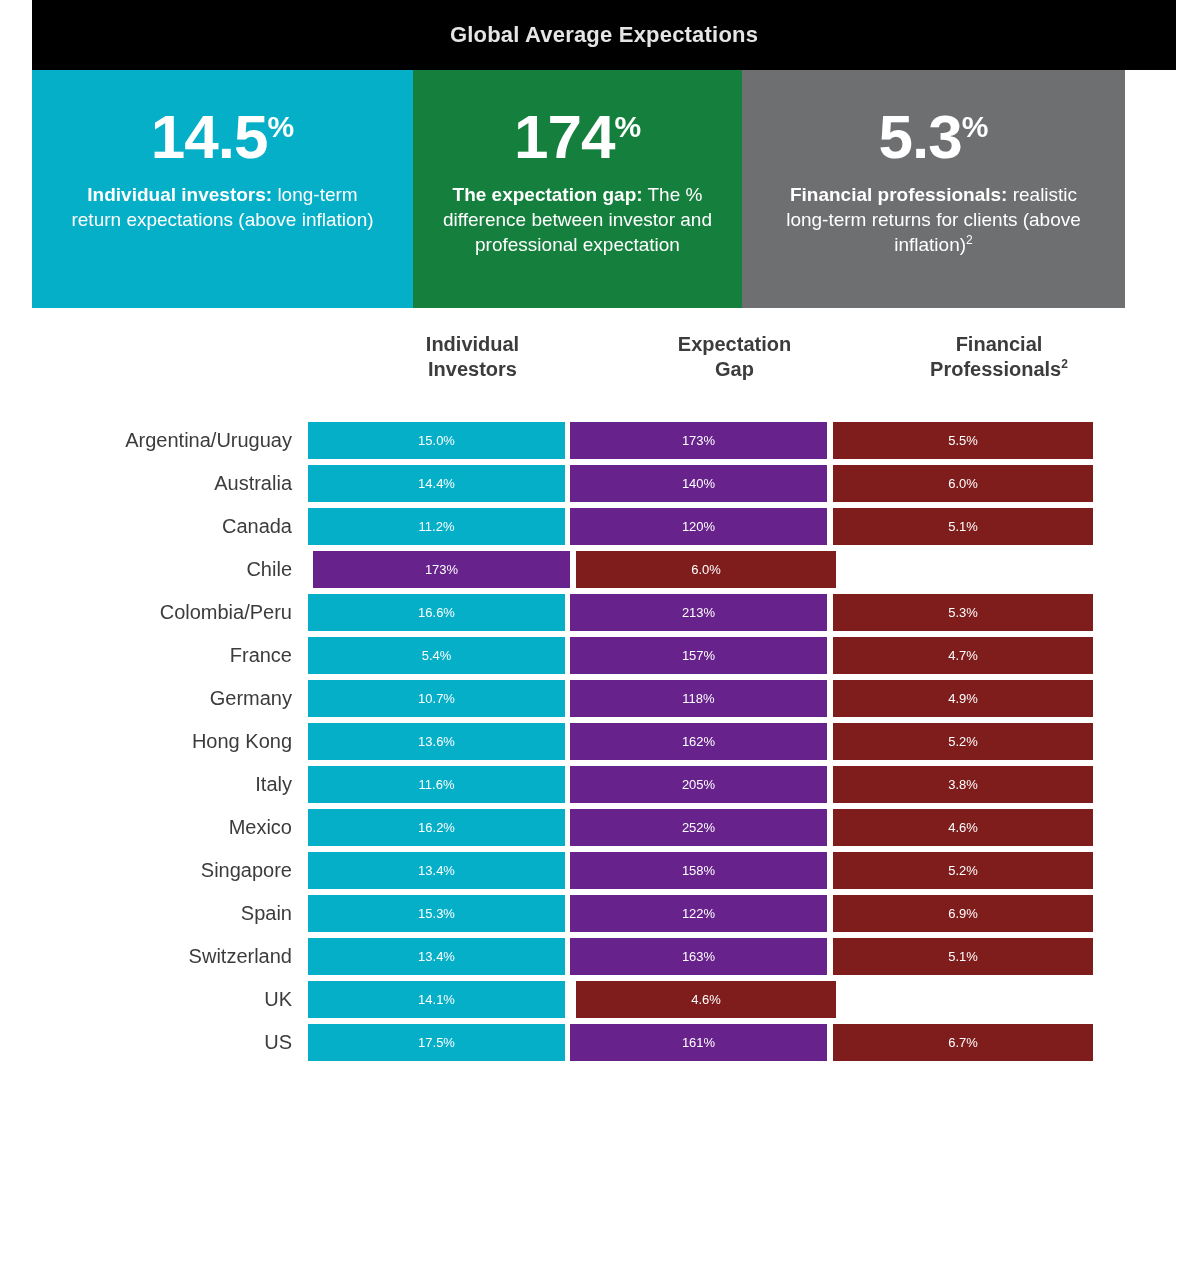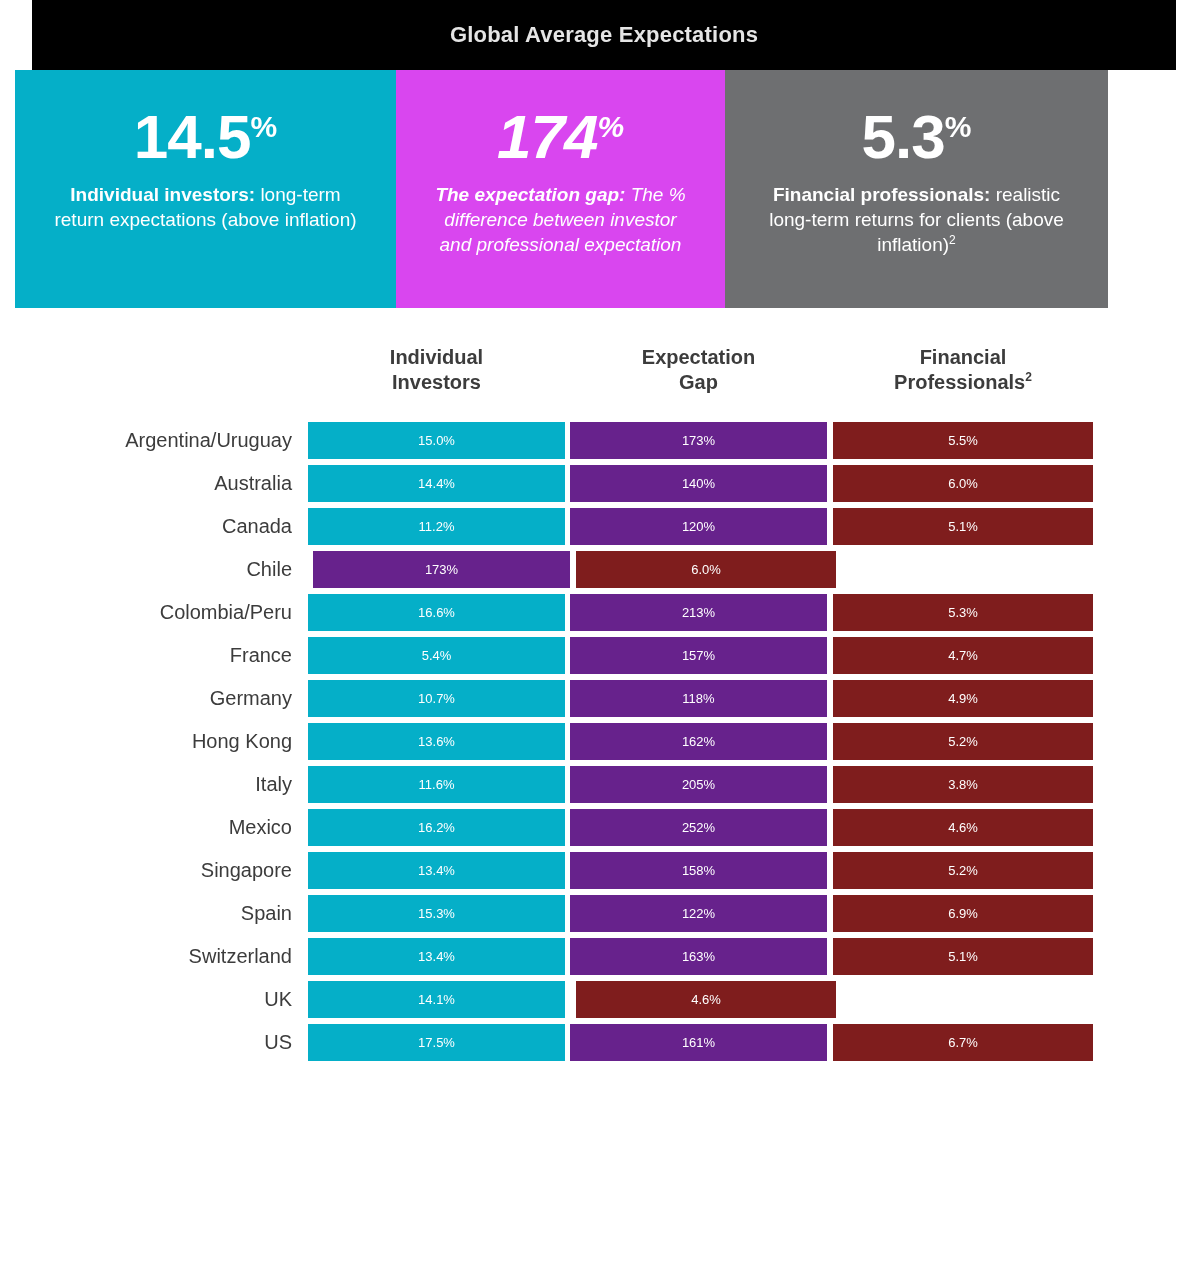--- a/index.html
+++ b/index.html
@@ -41,36 +41,36 @@
     font-size: 22px;
     font-weight: bold;
     letter-spacing: 0.2px;
     text-align: left;
     line-height: 1;
   }
 
   
   .summary-row {
     position: absolute;
-    left: 15px;
+    left: 32px;
     top: 70px;
     width: 1144px;
     height: 238px;
     display: flex;
     align-items: center;
   }
   .summary-panel {
     position: relative;
     height: 238px;
     padding: 22px 16px 0 16px;
     text-align: center;
     color: #ffffff;
   }
   .summary-panel.panel-cyan   { width: 381px; background: #05AFC8; }
-  .summary-panel.panel-purple { width: 329px; background: #d946ef; font-style: italic; }
+  .summary-panel.panel-purple { width: 329px; background: #15803d; }
   .summary-panel.panel-gray   { width: 383px; background: #6E6F71; }
 
   .panel-value {
     font-size: 62px;
     font-weight: bold;
     line-height: 1.0;
     letter-spacing: -1px;
     margin-top: 14px;
     margin-bottom: 14px;
     white-space: nowrap;
@@ -100,23 +100,24 @@
   
   .table-area {
     position: absolute;
     left: 0;
     top: 332px;
     width: 1200px;
   }
 
   .col-headers {
     display: flex;
-    align-items: center;
+    align-items: flex-start;
     height: 82px;
     padding-left: 0;
+    margin-left: 36px;
   }
   .ch-spacer { width: 308px; flex: 0 0 308px; }
   .ch-cell {
     text-align: center;
     font-size: 20px;
     font-weight: bold;
     color: #3c3c3c;
     line-height: 1.25;
     padding-bottom: 6px;
   }

